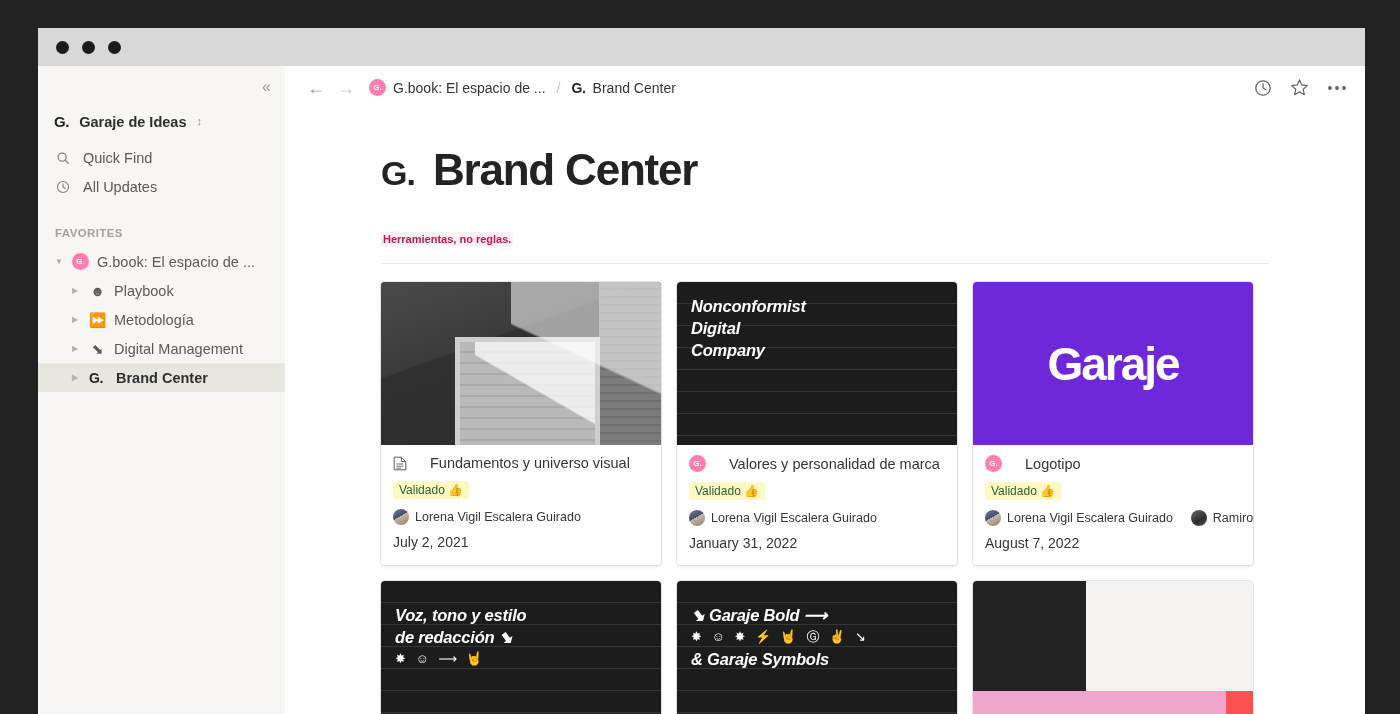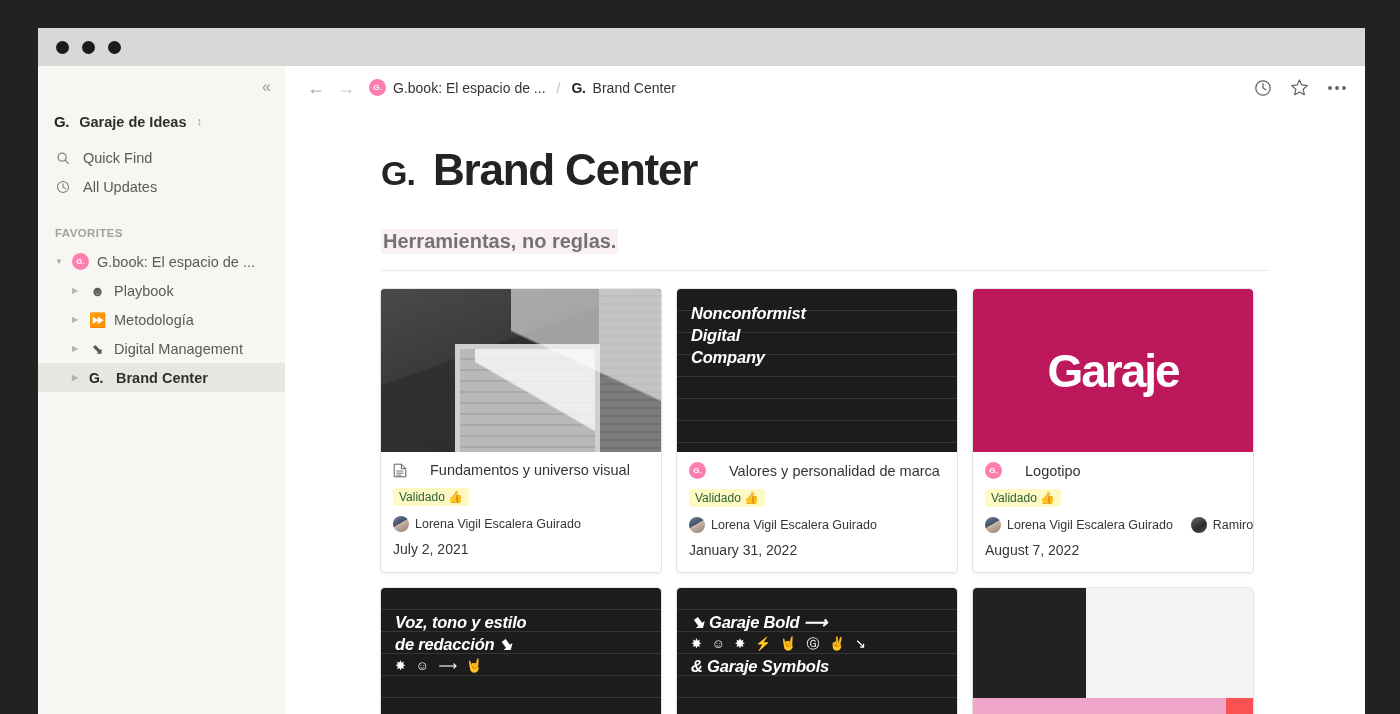--- a/index.html
+++ b/index.html
@@ -119,21 +119,21 @@
     display: flex; align-items: baseline; gap: 18px;
     margin-top: 36px;
     font-size: 44px; font-weight: 700; color: #232323;
     letter-spacing: -1.2px;
   }
   .page-title .pt-logo { font-size: 34px; letter-spacing: -1px; }
 
   .callout-wrap { margin-top: 34px; }
   .callout {
     display: inline-block;
-    font-size: 20px; font-weight: 600; color: #737373;
+    font-size: 11px; font-weight: 600; color: #be185d;
     background: #fbf0f1;
     padding: 1px 2px;
   }
   .divider { border-top: 1px solid #ebeae7; margin-top: 16px; }
 
   
   .gallery {
     display: grid;
     grid-template-columns: repeat(3, 280px);
     gap: 16px;
@@ -190,21 +190,21 @@
   }
   .cover-dark .ctext {
     position: relative;
     color: #ffffff; font-weight: 700; font-size: 16.5px;
     line-height: 22px; letter-spacing: -.2px; font-style: italic;
   }
   .cover-dark .symrow { position: relative; font-size: 13px; line-height: 22px; letter-spacing: 3px; color: #fff; }
 
   
   .cover-word {
-    background: #be185d;
+    background: #6d28d9;
     display: flex; align-items: center; justify-content: center;
   }
   .cover-word span {
     color: #fff; font-weight: 700; font-size: 46px; letter-spacing: -2px;
   }
 
   
   .cover-blocks { background: #f4f3f1; position: relative; }
   .cover-blocks .blk-dark { position: absolute; left: 0; top: 0; width: 113px; height: 110px; background: #222222; }
   .cover-blocks .blk-pink { position: absolute; left: 0; bottom: 0; width: 100%; height: 53px; background: #f2a5cb; }

